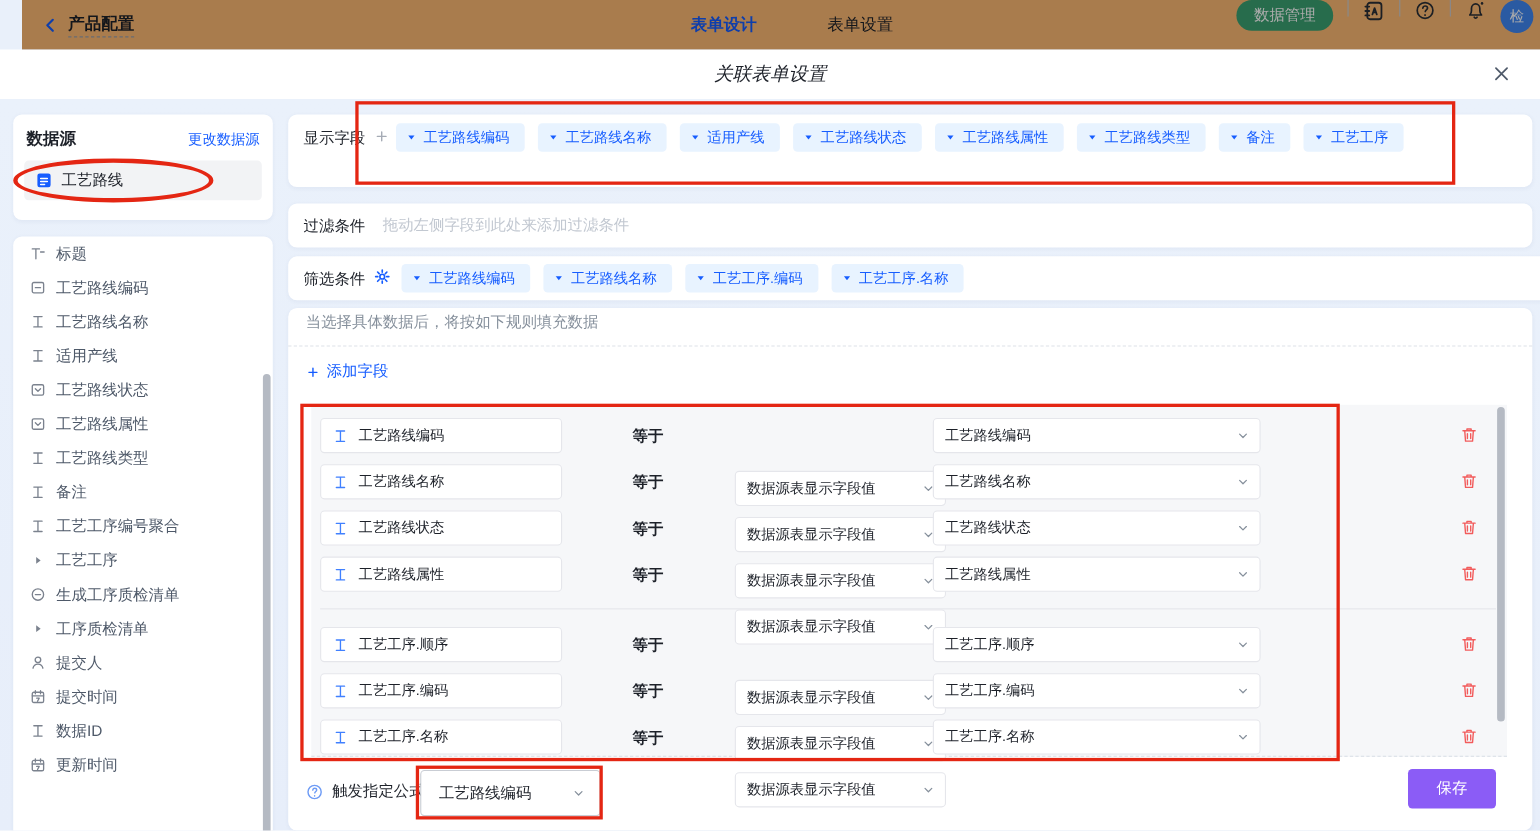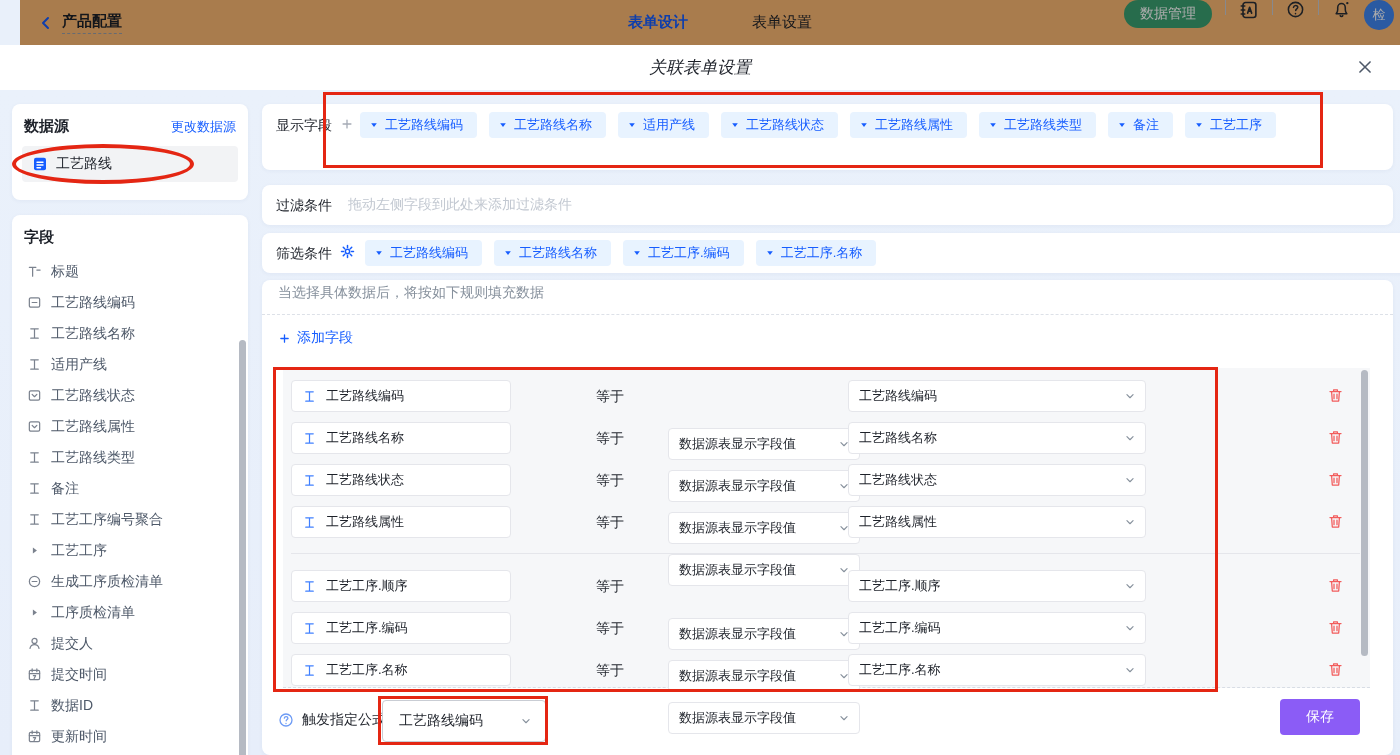--- a/index.html
+++ b/index.html
@@ -71,21 +71,21 @@
   .gear-btn{ background:none; border:none; color:#165dff; cursor:pointer; margin-right:2px; }
 
   .card-rules{ left:262px; top:190px; width:1131px; height:475px; }
   .rules-hint{ font-size:14px; color:#86909c; padding:4px 16px 12px 16px; }
   .dash-div{ border-top:1px dashed #dde1e8; margin:0 0; }
   .add-field{ display:flex; align-items:center; gap:6px; color:#165dff; font-size:14px; background:none; border:none; cursor:pointer; margin:14px 0 0 16px; }
   .rules-panel{ position:absolute; left:21px; top:88px; width:1087px; height:320px; background:#f6f7f9; border-bottom:1px dashed #d8dde5; }
   .rule-row{ position:absolute; left:0; width:100%; height:32px; }
   .rule-field{ position:absolute; left:8px; top:0; width:220px; height:32px; background:#fff; border:1px solid #e5e6eb; border-radius:4px; display:flex; align-items:center; gap:9px; padding:0 10px; font-size:13px; color:#1d2129; cursor:pointer; }
   .rule-field .ic{ color:#4080ff; }
-  .rule-op{ position:absolute; left:292px; top:0; line-height:32px; font-size:14px; font-weight:400; color:#1d2129;margin-left:21px; }
+  .rule-op{ position:absolute; left:292px; top:0; line-height:32px; font-size:14px; font-weight:700; color:#1d2129; }
   .dd{ position:absolute; top:0; height:32px; background:#fff; border:1px solid #e5e6eb; border-radius:4px; display:flex; align-items:center; justify-content:space-between; padding:0 8px 0 10px; font-size:13px; color:#1d2129; cursor:pointer; }
   .dd .ic{ color:#86909c; }
   .dd1{ left:385px; width:192px;margin-top:48px; }
   .dd2{ left:565px; width:298px; }
   .trash{ position:absolute; left:1043px; top:7px; width:18px; height:18px; background:none; border:none; color:#f25c5c; cursor:pointer; }
   .group-div{ position:absolute; left:8px; right:10px; top:185px; border-top:1px solid #e5e6eb; }
   .r-scroll{ position:absolute; right:2px; top:2px; width:7px; height:286px; border-radius:4px; background:#b5bac3; }
 
   .trigger-row{ position:absolute; left:16px; top:418px; height:44px; display:flex; align-items:center; gap:8px; }
   .q-ic{ color:#6d9bf5; }
@@ -165,21 +165,20 @@
         <svg width="16" height="16" viewBox="0 0 16 16">
             <rect x="2" y="1.8" width="12" height="12.4" rx="2" fill="currentColor"></rect>
             <path d="M5 6.2h6M5 9h6M5 11.8h3.5" stroke="#fff" stroke-width="1.4" stroke-linecap="round"></path>
           </svg>
       </span>
       <span class="ds-item-label">工艺路线</span>
     </div>
   </div>
 
   <div class="card card-fields">
-    <div class="f-title">字段</div>
     <div class="field-list" id="field-list">
         <div class="field-item">
        <span class="ic">
             <svg width="15" height="15" viewBox="0 0 16 16" fill="none" stroke="currentColor" stroke-width="1.3" stroke-linecap="round">
               <path d="M2.5 3.5h7M6 3.5V13M10.5 6.5H14"></path>
             </svg>
           </span>
        <span class="fi-label">标题</span>
      </div>
         <div class="field-item">

